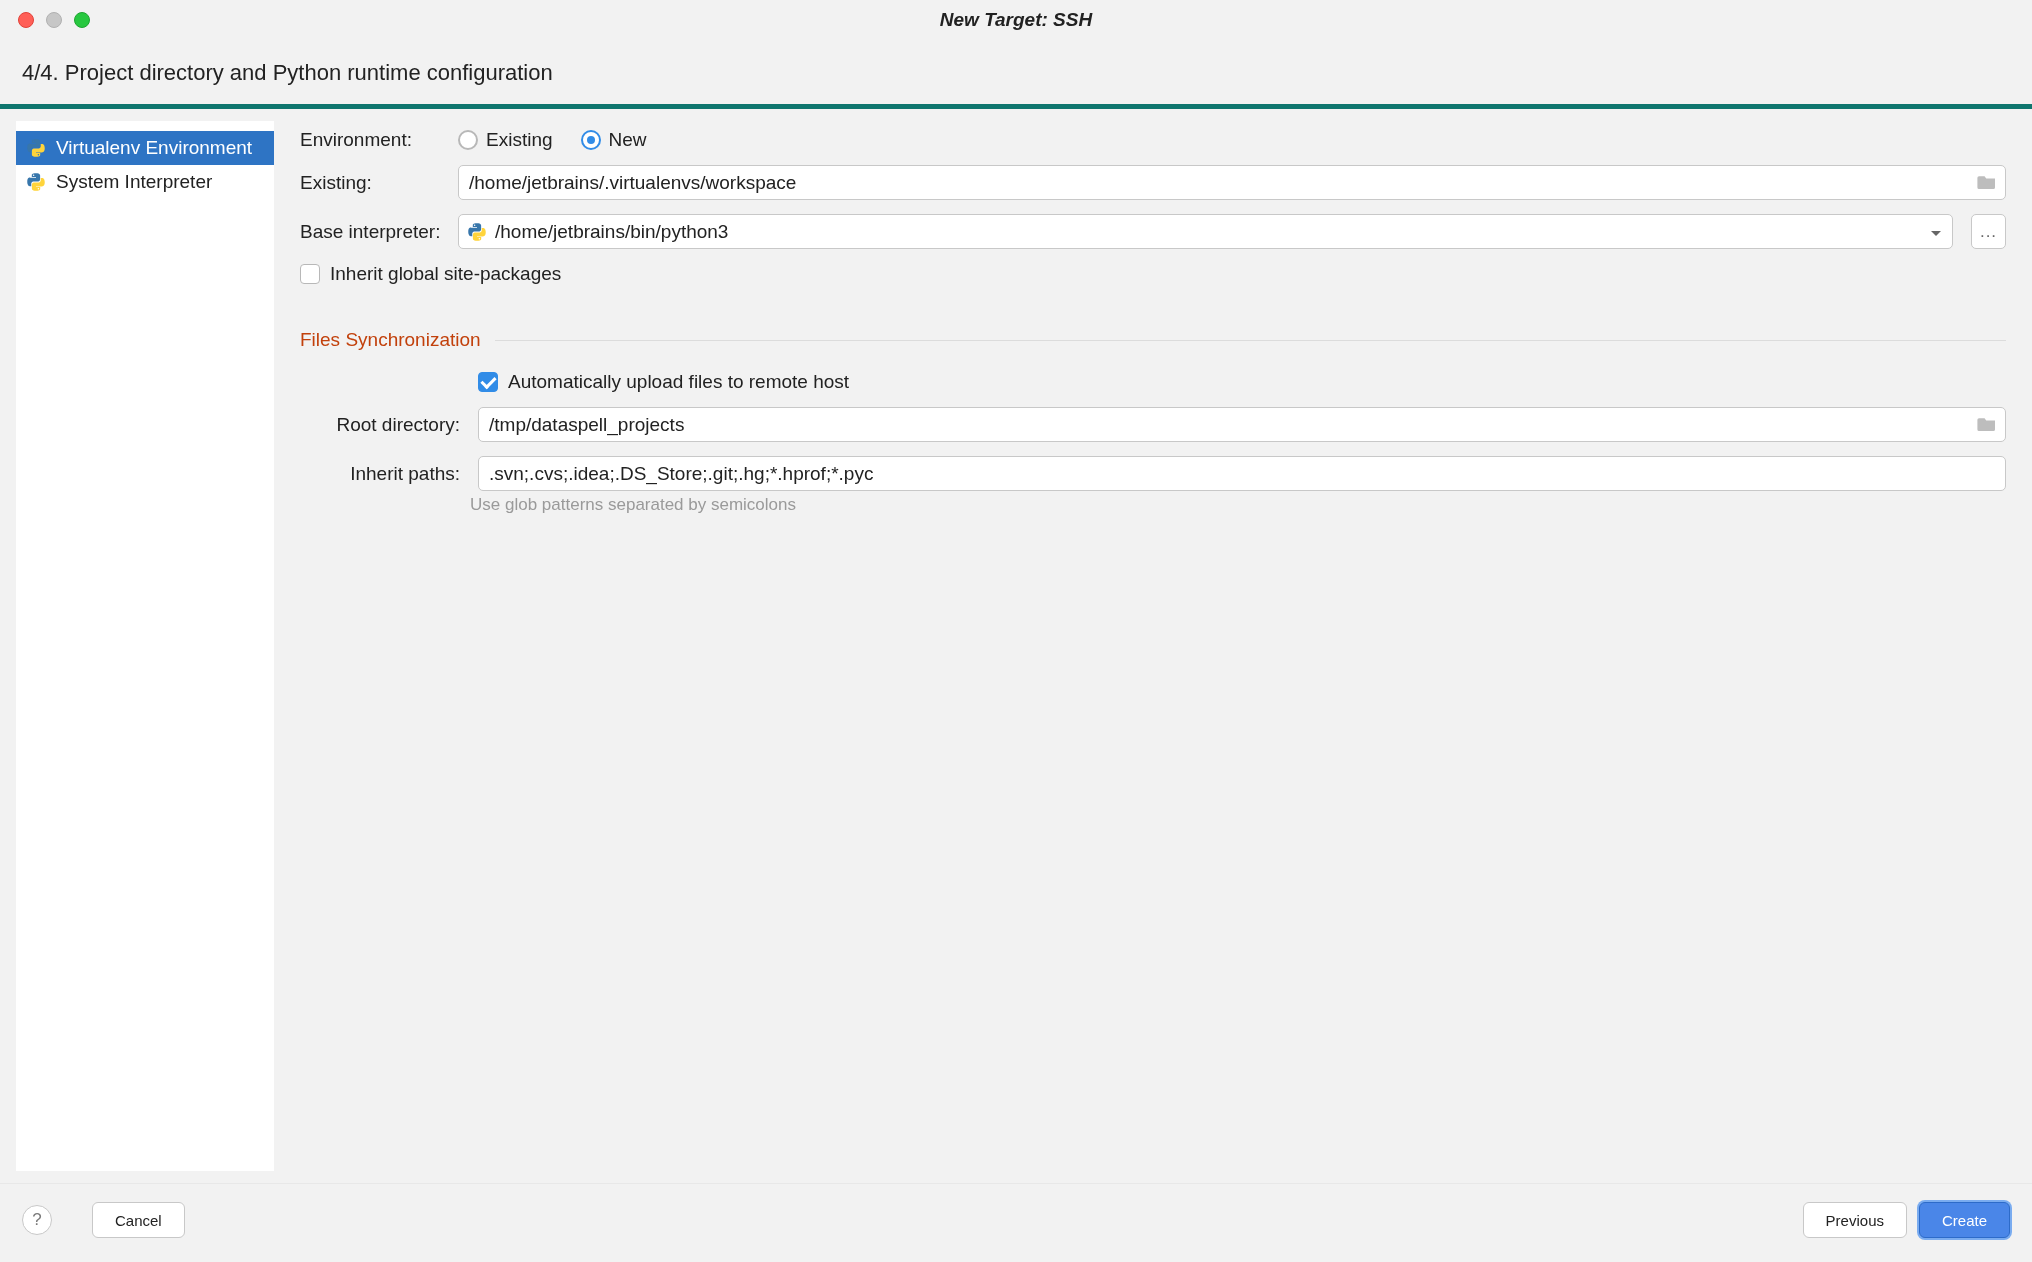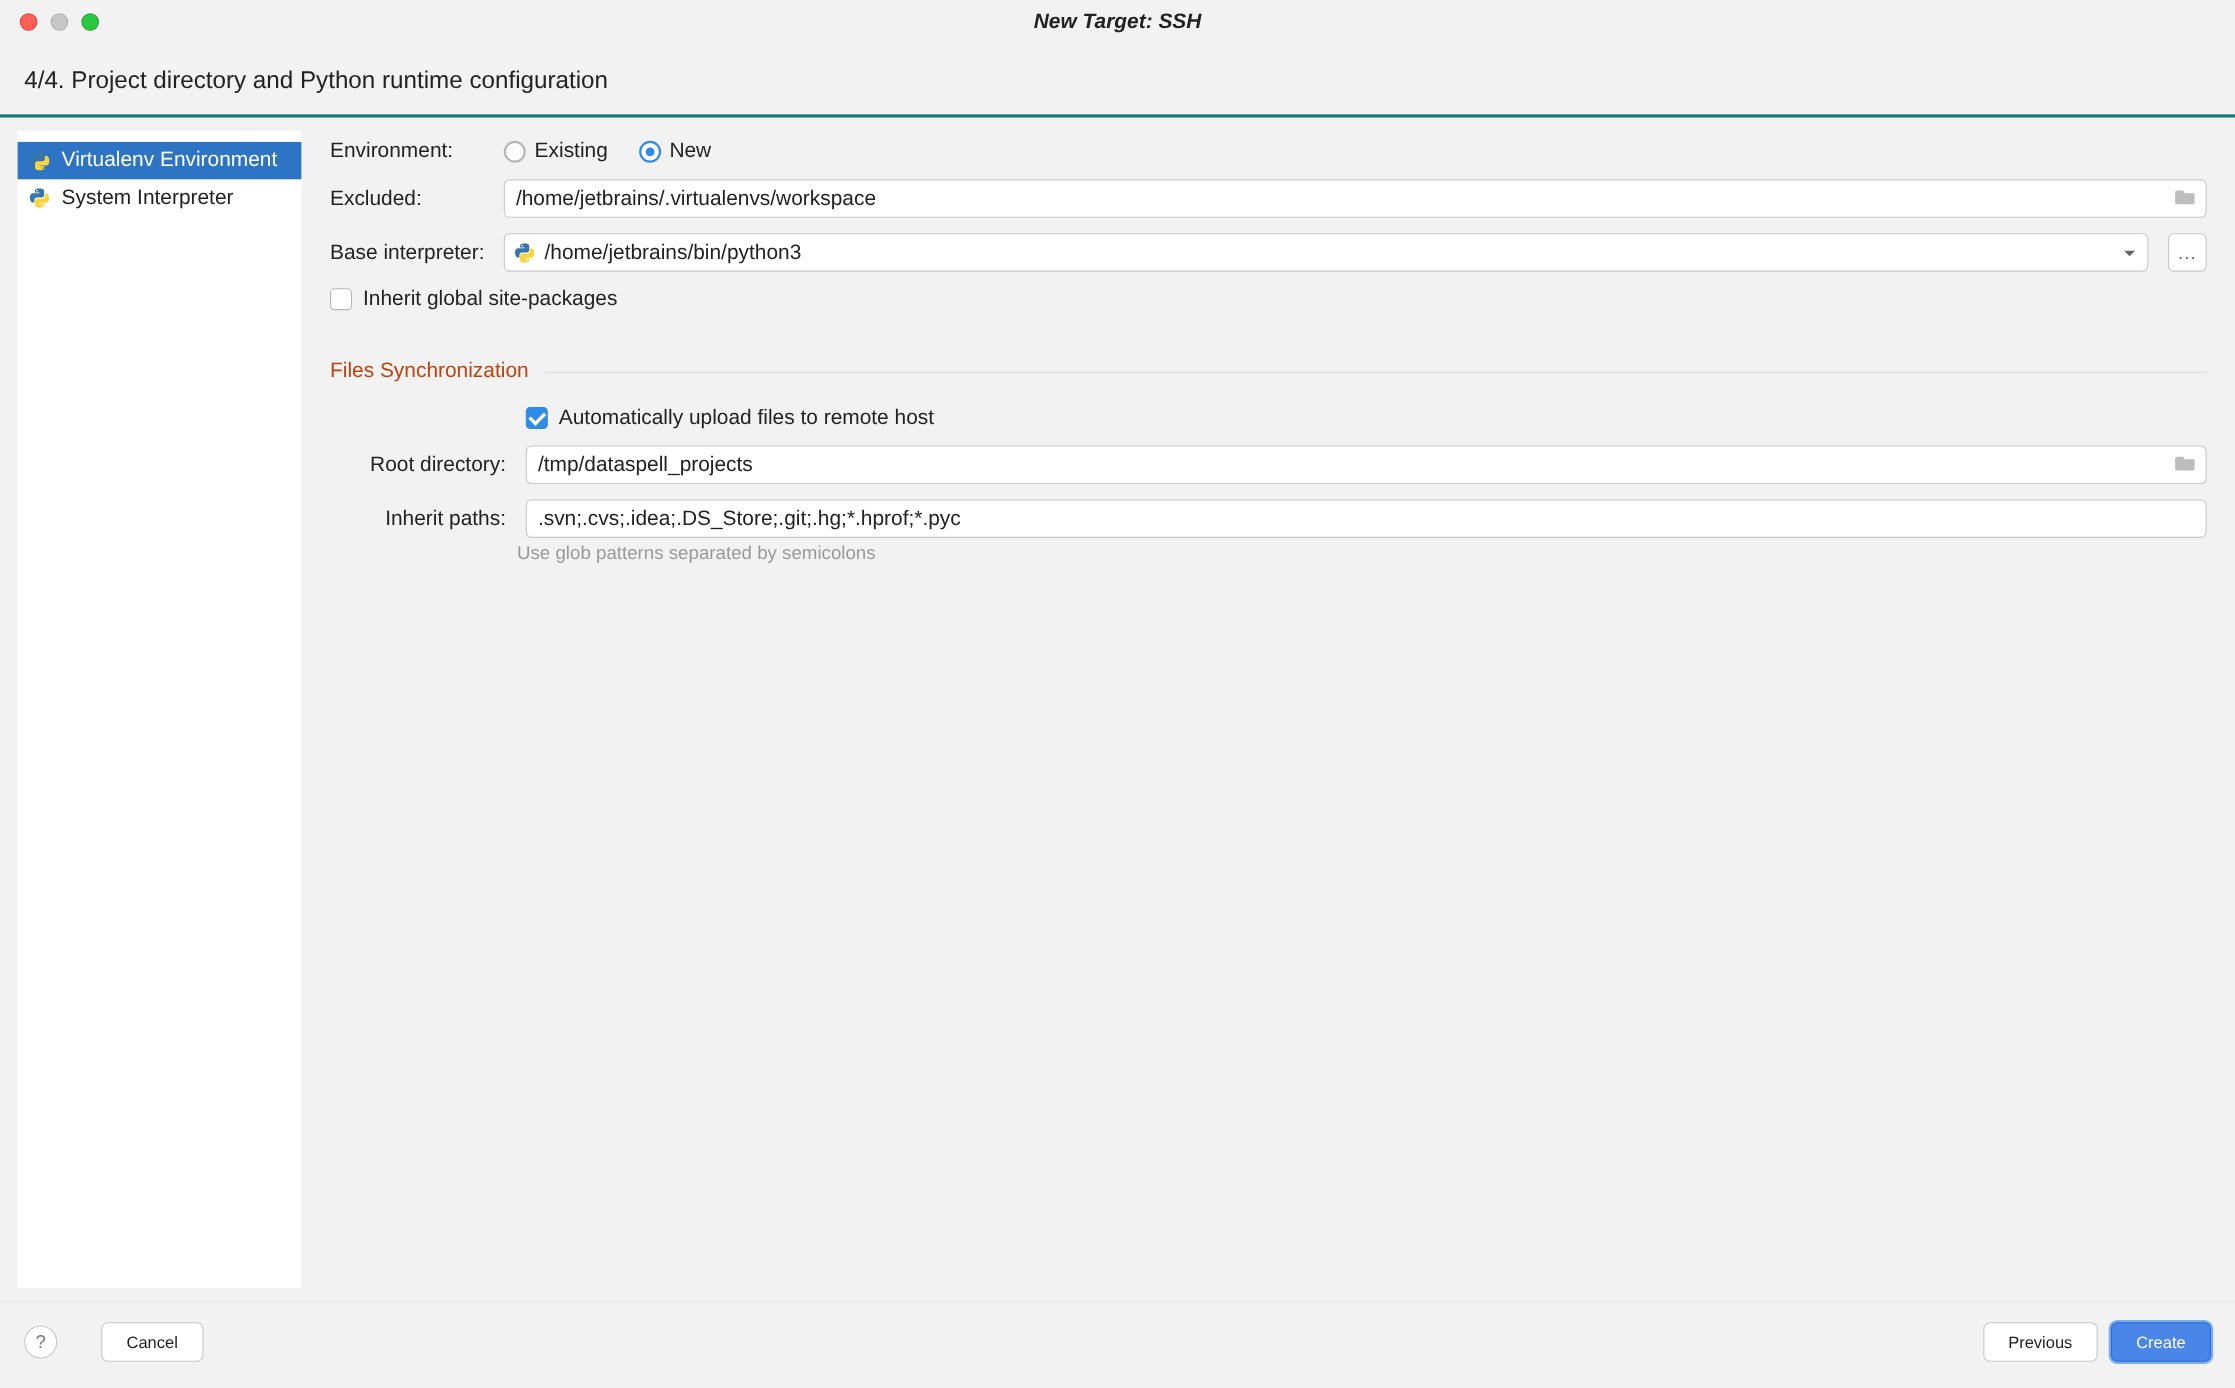--- a/index.html
+++ b/index.html
@@ -38,21 +38,21 @@
     text-align: center;
     font-weight: 600;
     font-size: 19px;
     pointer-events: none;
   }
 
   
   .step-header {
     padding: 20px 22px 18px 22px;
     font-size: 22px;
-    border-bottom: 3px solid #0f766e;
+    border-bottom: 5px solid #0f766e;
     background: #f2f2f2;
   }
 
   
   .main {
     display: flex;
     flex: 1;
     overflow: hidden;
     background: #f2f2f2;
   }
@@ -264,21 +264,21 @@
           <span>Existing</span>
         </div>
         <div class="radio checked">
           <span class="r"></span>
           <span>New</span>
         </div>
       </div>
     </div>
 
     <div class="form-row">
-      <div class="form-label">Excluded:</div>
+      <div class="form-label">Existing:</div>
       <div class="text-input">
         <span>/home/jetbrains/.virtualenvs/workspace</span>
         <span class="trail-icon">
           <svg width="20" height="16" viewBox="0 0 24 20">
               <path fill="#bdbdbd" d="M2 4h7l2 3h11v11a2 2 0 0 1-2 2H2a2 2 0 0 1-2-2V6a2 2 0 0 1 2-2z"></path>
             </svg>
         </span>
       </div>
     </div>
 

